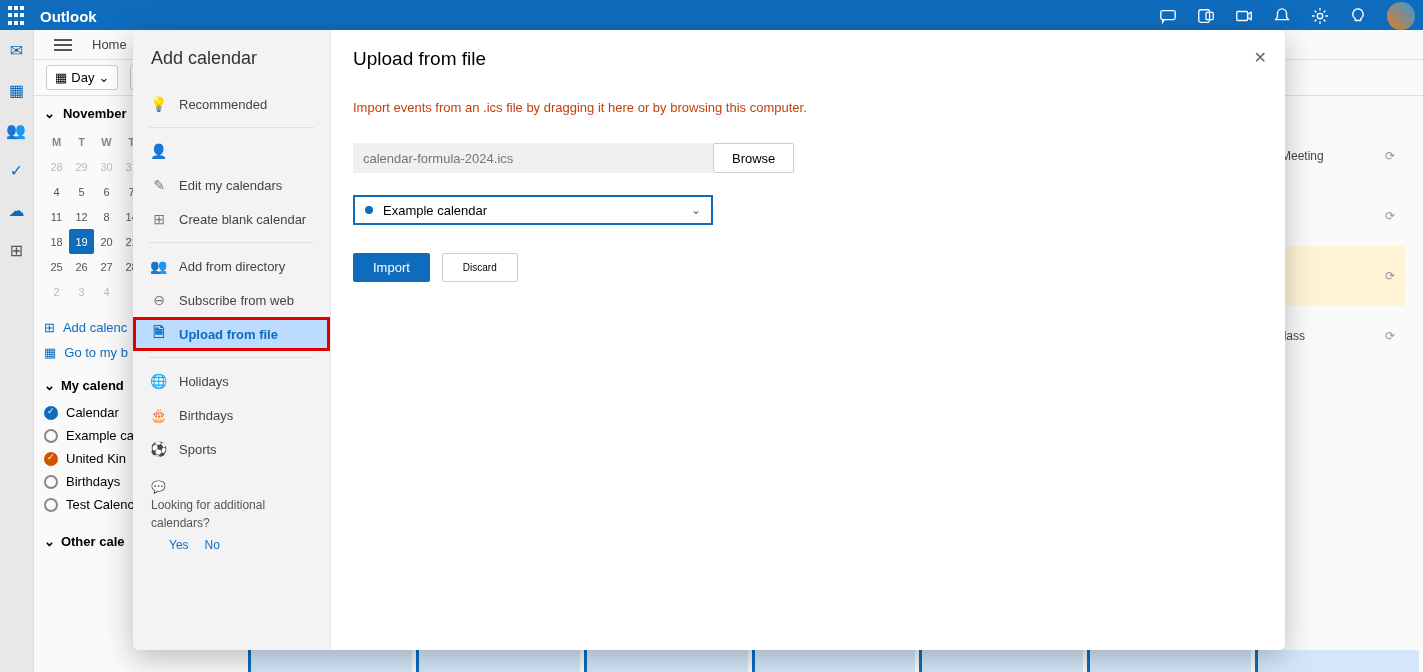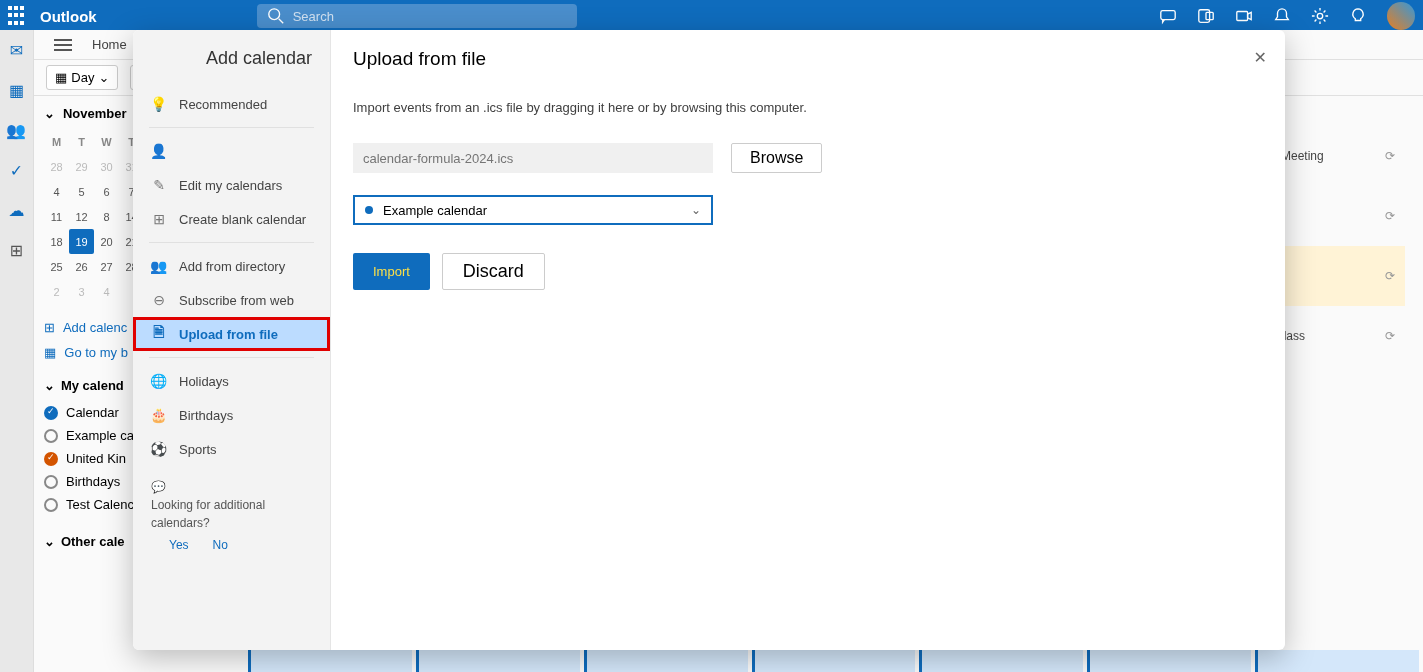--- a/index.html
+++ b/index.html
@@ -53,70 +53,63 @@
 .event-row.orange { background: #fff3d6; color: #333; gap: 31px; }
 .recur { color: #999; }
 
 
 .bottom-strip { position: absolute; bottom: 0; left: 210px; right: 0; height: 22px; display: flex; gap: 4px; padding: 0 4px; }
 .strip-item { flex: 1; background: #d4e7fa; border-left: 3px solid #0f6cbd; font-size: 10px; padding: 2px 4px; white-space: nowrap; overflow: hidden; }
 
 
 .modal { position: absolute; left: 133px; top: 30px; width: 1152px; height: 620px; background: white; border-radius: 6px; box-shadow: 0 8px 30px rgba(0,0,0,0.25); display: flex; overflow: hidden; }
 .modal-left { width: 198px; background: #f3f3f3; border-right: 1px solid #e5e5e5; display: flex; flex-direction: column; }
-.modal-title { font-size: 18px; font-weight: 500; padding: 18px; color: #333; text-align: right; }
+.modal-title { font-size: 18px; font-weight: 500; padding: 18px; color: #333; }
 .modal-nav { display: flex; flex-direction: column; }
 .nav-item { display: flex; align-items: center; gap: 12px; padding: 9px 18px; font-size: 13px; color: #444; cursor: pointer; }
 .nav-item.selected { background: #bcdcff; color: #0f6cbd; font-weight: 600; }
 .nav-item.highlighted { outline: 3px solid #e00000; outline-offset: -3px; }
 .nav-sep { height: 1px; background: #e0e0e0; margin: 6px 16px; }
 .nav-icon { width: 16px; height: 16px; display: flex; align-items: center; justify-content: center; color: #777; font-size: 14px; }
 .nav-item.selected .nav-icon { color: #0f6cbd; }
 .feedback { padding: 12px 18px; font-size: 12px; color: #555; line-height: 1.5; }
-.feedback-links { margin-top: 4px; display: flex; gap: 24px; padding-left: 18px; }
+.feedback-links { margin-top: 4px; display: flex; gap: 16px; padding-left: 18px; }
 .feedback-links span { color: #0f6cbd; cursor: pointer; }
 
 .modal-right { flex: 1; padding: 18px 22px; position: relative; }
 .close-btn { position: absolute; right: 18px; top: 18px; font-size: 16px; color: #666; cursor: pointer; }
 .panel-title { font-size: 19px; font-weight: 500; margin-bottom: 30px; }
-.panel-desc { font-size: 13px; color: #404040; margin-bottom: 28px; }
-.file-row { display: flex; gap: 18px; margin-bottom: 22px; }
+.panel-desc { font-size: 13px; color: #c2410c; margin-bottom: 28px; }
+.file-row { display: flex; gap: 0; margin-bottom: 22px; }
 .file-input { width: 360px; height: 30px; background: #f0f0f0; border: none; padding: 0 10px; font-size: 13px; color: #888; }
-.browse-btn { padding: 5px 18px; border: 1px solid #ccc; background: white; font-size: 16px; border-radius: 2px; cursor: pointer; }
+.browse-btn { padding: 5px 18px; border: 1px solid #ccc; background: white; font-size: 13px; border-radius: 2px; cursor: pointer; }
 .calendar-select { width: 360px; height: 30px; border: 2px solid #0f6cbd; display: flex; align-items: center; padding: 0 10px; font-size: 13px; justify-content: space-between; margin-bottom: 28px; }
 .calendar-select .dot { width: 8px; height: 8px; border-radius: 50%; background: #0f6cbd; margin-right: 10px; }
 .calendar-select .label-wrap { display: flex; align-items: center; }
 .chevron { color: #666; font-size: 12px; }
 .action-row { display: flex; gap: 12px; }
-.btn-primary { background: #0f6cbd; color: #fde047; border: none; padding: 7px 20px; font-size: 13px; border-radius: 2px; cursor: pointer; }
-.btn-secondary { background: white; border: 1px solid #ccc; padding: 7px 20px; font-size: 18px; border-radius: 2px; cursor: pointer; }
+.btn-primary { background: #0f6cbd; color: #ffffff; border: none; padding: 7px 20px; font-size: 13px; border-radius: 2px; cursor: pointer; }
+.btn-secondary { background: white; border: 1px solid #ccc; padding: 7px 20px; font-size: 10px; border-radius: 2px; cursor: pointer; }
 </style>
 </head>
 <body>
 
 <div class="topbar">
   <div class="waffle">
     <span></span>
       <span></span>
       <span></span>
       <span></span>
       <span></span>
       <span></span>
       <span></span>
       <span></span>
       <span></span>
   </div>
   <div class="app-name">Outlook</div>
-  <div class="search-box">
-    <svg class="topbar-icon" viewBox="0 0 20 20">
-        <circle cx="8" cy="8" r="6"></circle>
-        <line x1="13" y1="13" x2="18" y2="18"></line>
-      </svg>
-    <span>Search</span>
-  </div>
   <div class="topbar-right">
     <svg class="topbar-icon" viewBox="0 0 20 20">
         <rect x="2" y="4" width="16" height="10" rx="2"></rect>
         <path d="M6 14l-2 3v-3"></path>
       </svg>
     <svg class="topbar-icon" viewBox="0 0 20 20">
         <rect x="2" y="3" width="12" height="14" rx="2"></rect>
         <rect x="10" y="6" width="8" height="8" rx="1"></rect>
       </svg>
     <svg class="topbar-icon" viewBox="0 0 20 20">

